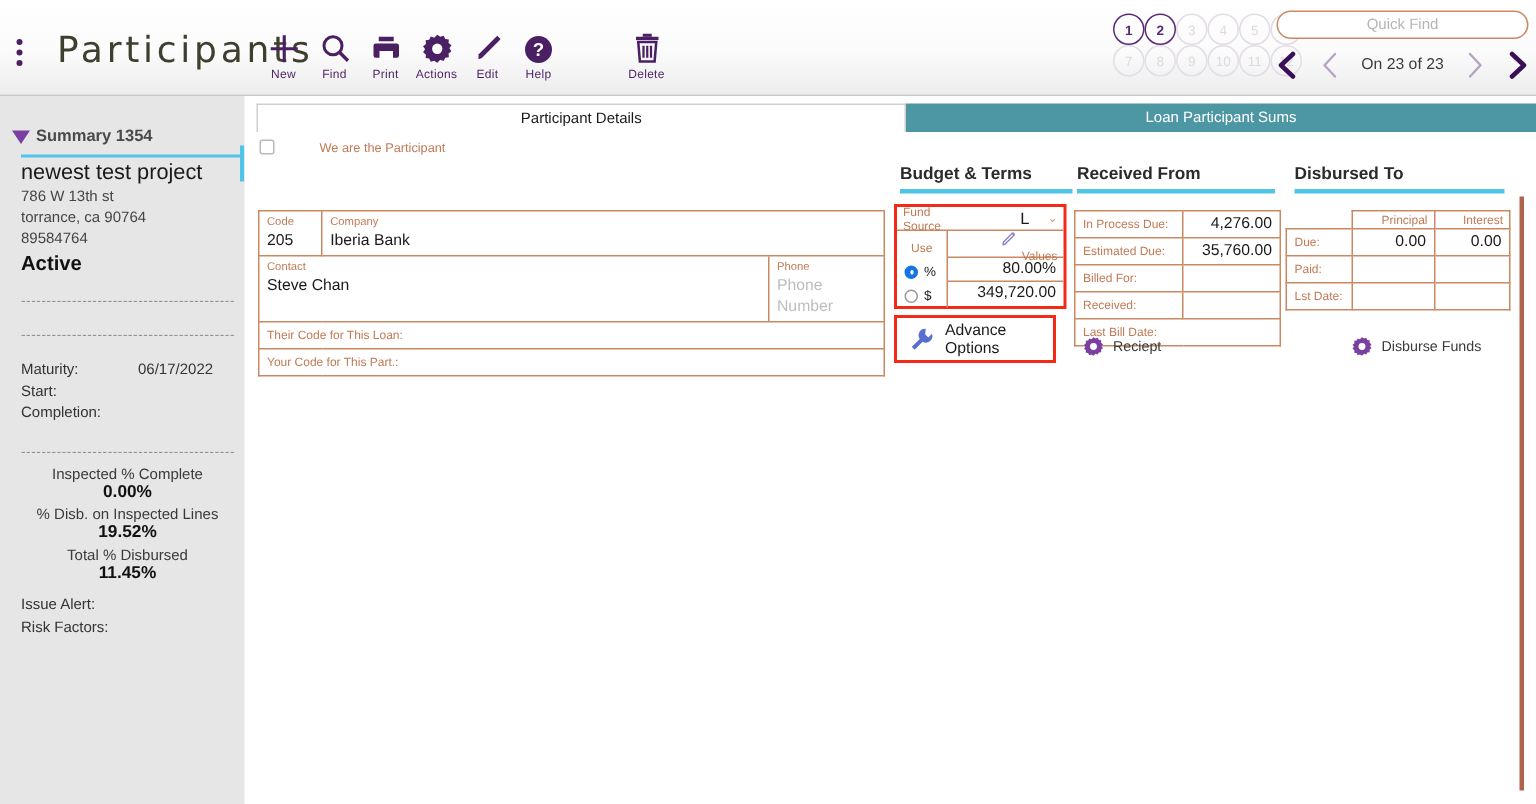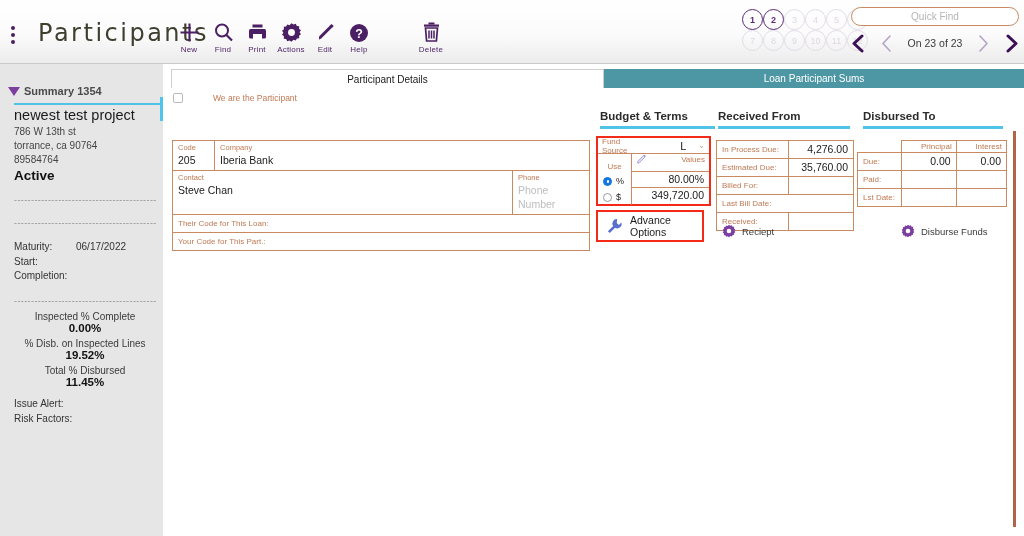--- a/index.html
+++ b/index.html
@@ -83,21 +83,21 @@
   .sb-rule { position: absolute; left: 14px; top: 39px; width: 149px; height: 2px; background: #4fc3e8; }
 
   .sb-body { position: absolute; left: 14px; top: 43px; width: 142px; }
   .proj-name { font-size: 14.5px; color: #1a1a1a; margin-bottom: 2px; }
   .sb-line { font-size: 10px; color: #454545; line-height: 14px; }
   .sb-status { font-size: 13.5px; font-weight: 700; color: #111; margin-top: 1px; }
   .dashes { font-size: 9px; color: #8d8d8d; letter-spacing: .4px; overflow: hidden;
             white-space: nowrap; height: 12px; line-height: 12px; }
   .dotrow { height: 11px; }
   .kv { display: flex; font-size: 10px; color: #333; line-height: 14.5px; }
-  .kv .k { width: 62px; }
+  .kv .k { width: 78px; }
   .kv .v { }
   .metric { text-align: center; margin-top: 4px; }
   .metric .ml { font-size: 10px; color: #3a3a3a; }
   .metric .mv { font-size: 11.5px; font-weight: 700; color: #111; }
   .alert { font-size: 10px; color: #333; line-height: 15px; }
 
   
   .main { position: absolute; left: 163px; top: 64px; width: 861px; height: 472px; background: #fff; }
   .tabs { position: absolute; left: 8px; top: 5px; width: 853px; height: 19px; display: flex; }
   .tab {
@@ -432,21 +432,21 @@
             <span class="radio on"></span>
             <span class="rl">%</span>
           </div>
           <div class="rrow">
             <span class="radio"></span>
             <span class="rl">$</span>
           </div>
         </div>
 
         <div style="flex:1;">
-          <div style="display:flex; align-items:flex-start; border-bottom:1px solid #c98a62; height:18px;">
+          <div style="display:flex; align-items:center; border-bottom:1px solid #c98a62; height:18px;flex-direction:column;">
             <span style="padding-left:4px;">
               <svg class="ic" width="11" height="11" viewBox="0 0 12 12">
                 <path d="M2 10 L3.3 9.5 L9.8 3 L8.5 1.7 L2 8.2 Z" fill="none" stroke="#8f7fc8" stroke-width="1"></path>
                 <path d="M8.9 1.3 L10.2 2.6" stroke="#8f7fc8" stroke-width="1.2"></path>
               </svg>
             </span>
             <span class="colhd" style="margin-left:auto;">Values</span>
           </div>
           <div class="valc" style="border-bottom:1px solid #c98a62; height:16px;">80.00%</div>
           <div class="valc" style="height:16px;">349,720.00</div>
@@ -491,35 +491,35 @@
         <td>
           <div class="fld inline">
                 <span class="lb">Billed For:</span>
               </div>
         </td>
         <td>
           <div class="valc" style="height:17px; line-height:15px;"></div>
         </td>
       </tr>
       <tr>
+        <td>
+          <div class="fld inline">
+                <span class="lb">Received:</span>
+              </div>
+        </td>
+        <td>
+          <div class="valc" style="height:17px; line-height:15px;"></div>
+        </td>
+      </tr>
+      <tr>
         <td colspan="2">
           <div class="fld inline">
                 <span class="lb">Last Bill Date:</span>
             <span class="vl"></span>
               </div>
-        </td>
-      </tr>
-      <tr>
-        <td>
-          <div class="fld inline">
-                <span class="lb">Received:</span>
-              </div>
-        </td>
-        <td>
-          <div class="valc" style="height:17px; line-height:15px;"></div>
         </td>
       </tr>
     </tbody>
       </table>
 
     <div class="gearbtn" style="left:559px; top:160px;">
       <span>
         <svg class="ic" width="14" height="14" viewBox="0 0 22 22">
           <path fill="#7b3fa0" d="M11 1.2l2.1 1.5 2.4-.8 1.1 2.3 2.5.3-.2 2.5 2 1.6-1.4 2.1 1.4 2.1-2 1.6.2 2.5-2.5.3-1.1 2.3-2.4-.8L11 20.8l-2.1-1.5-2.4.8-1.1-2.3-2.5-.3.2-2.5-2-1.6 1.4-2.1L1.1 9.2l2-1.6-.2-2.5 2.5-.3 1.1-2.3 2.4.8z"></path>
           <circle cx="11" cy="11" r="3.6" fill="#ffffff"></circle>

